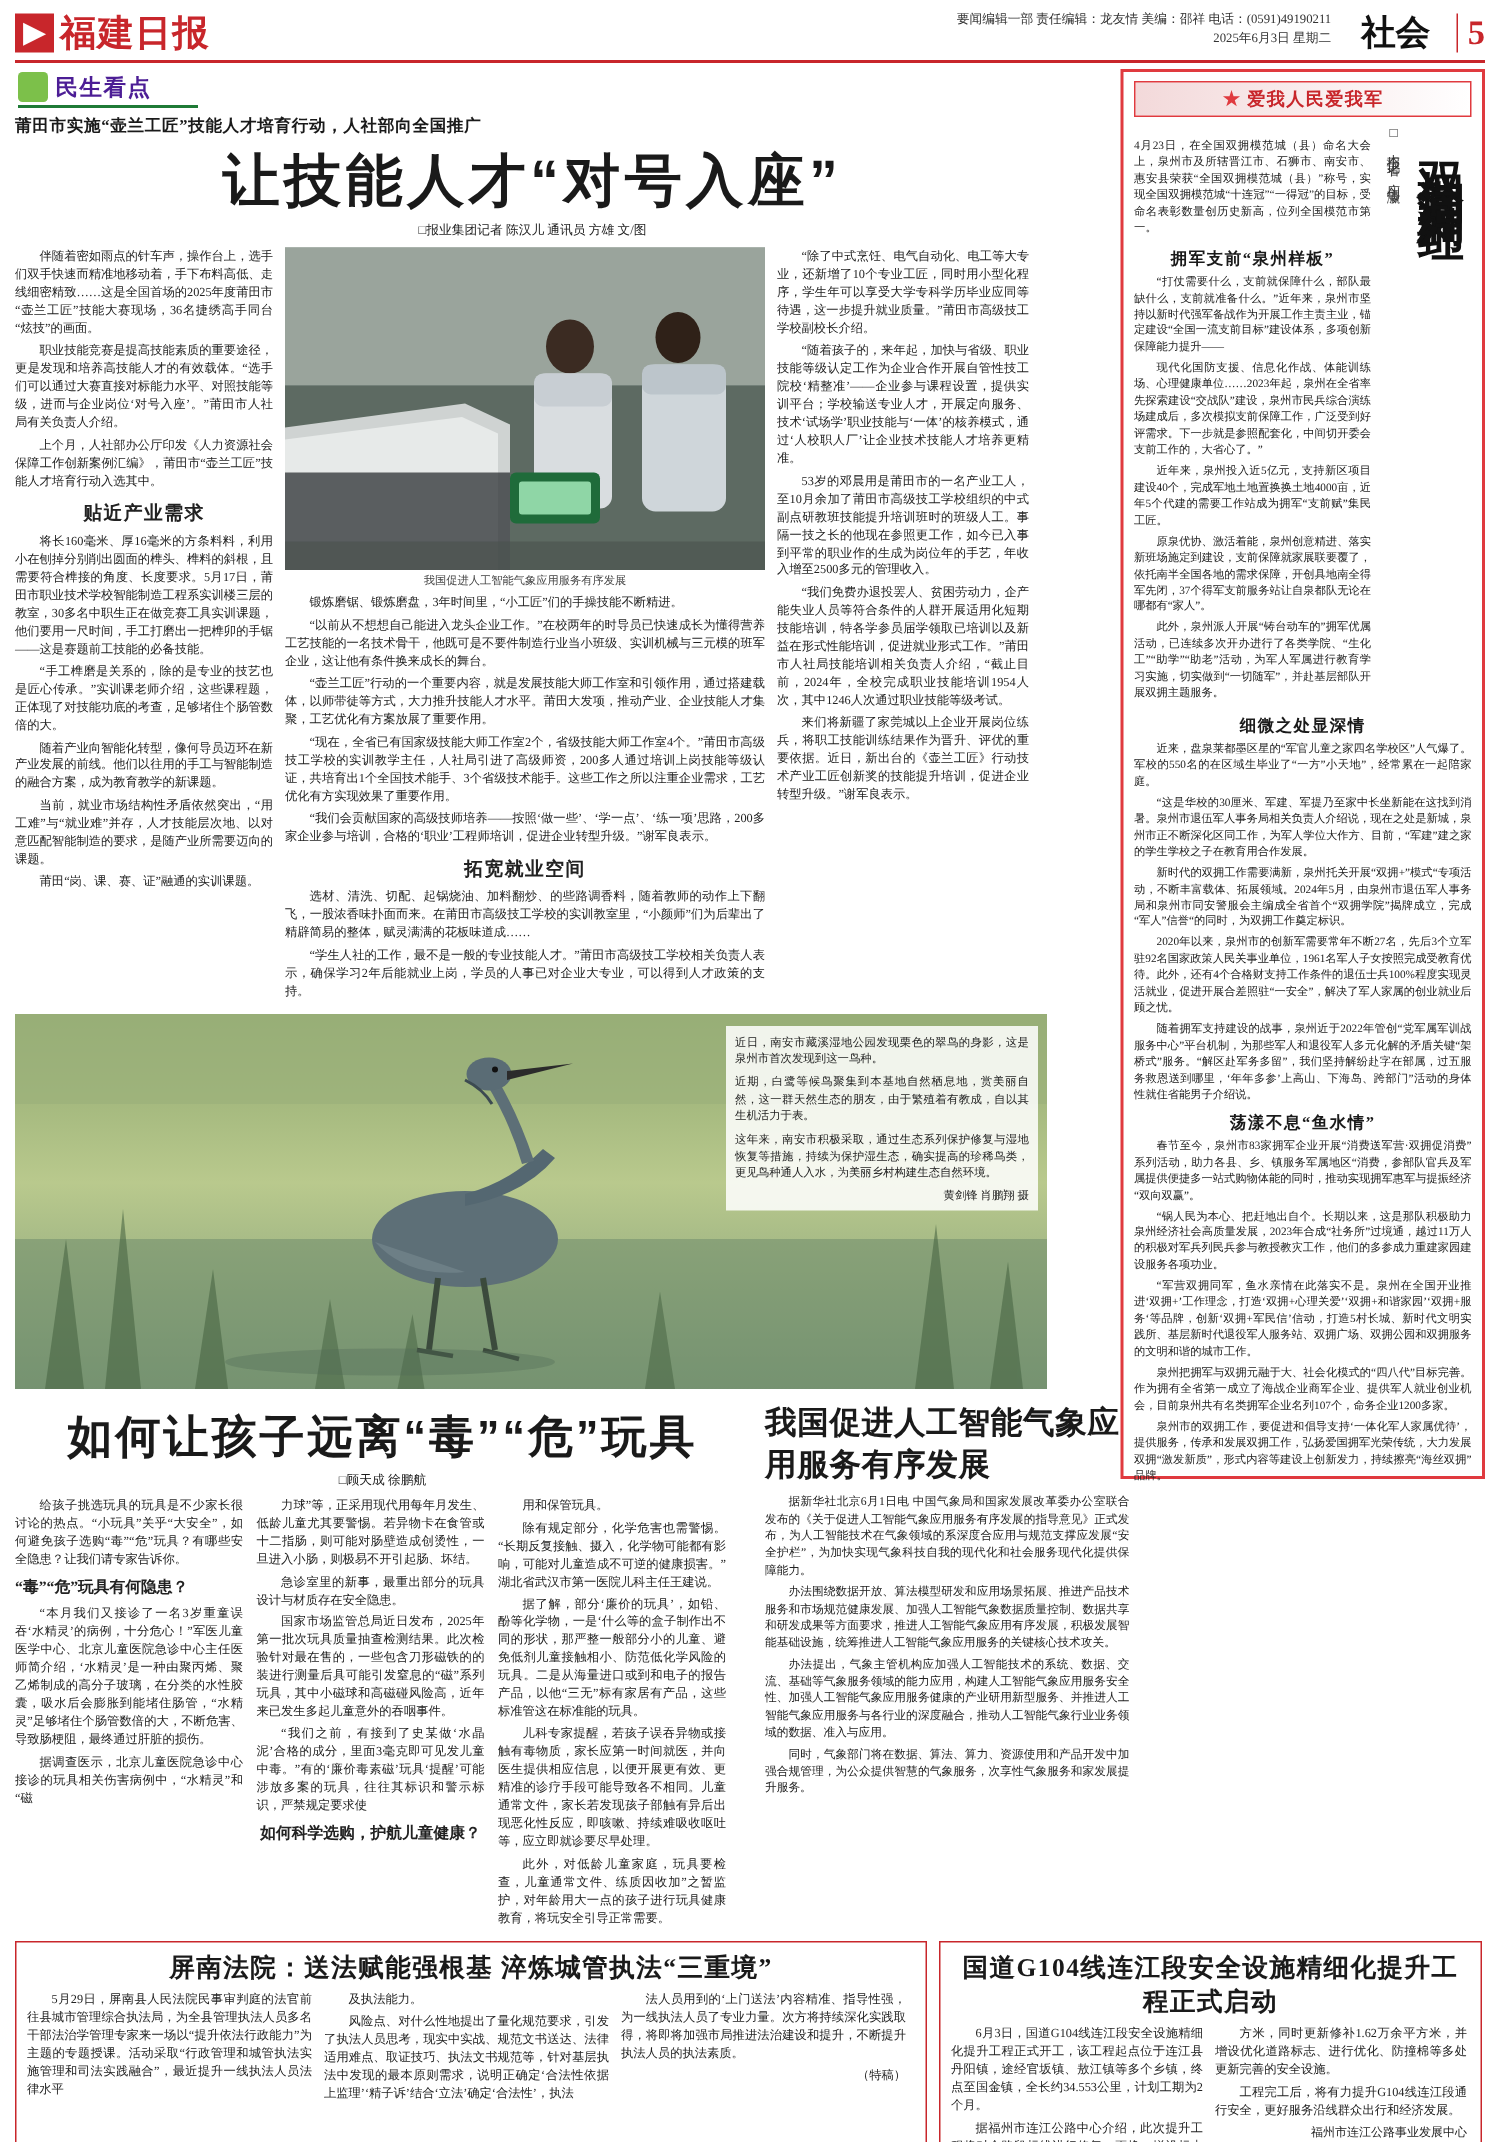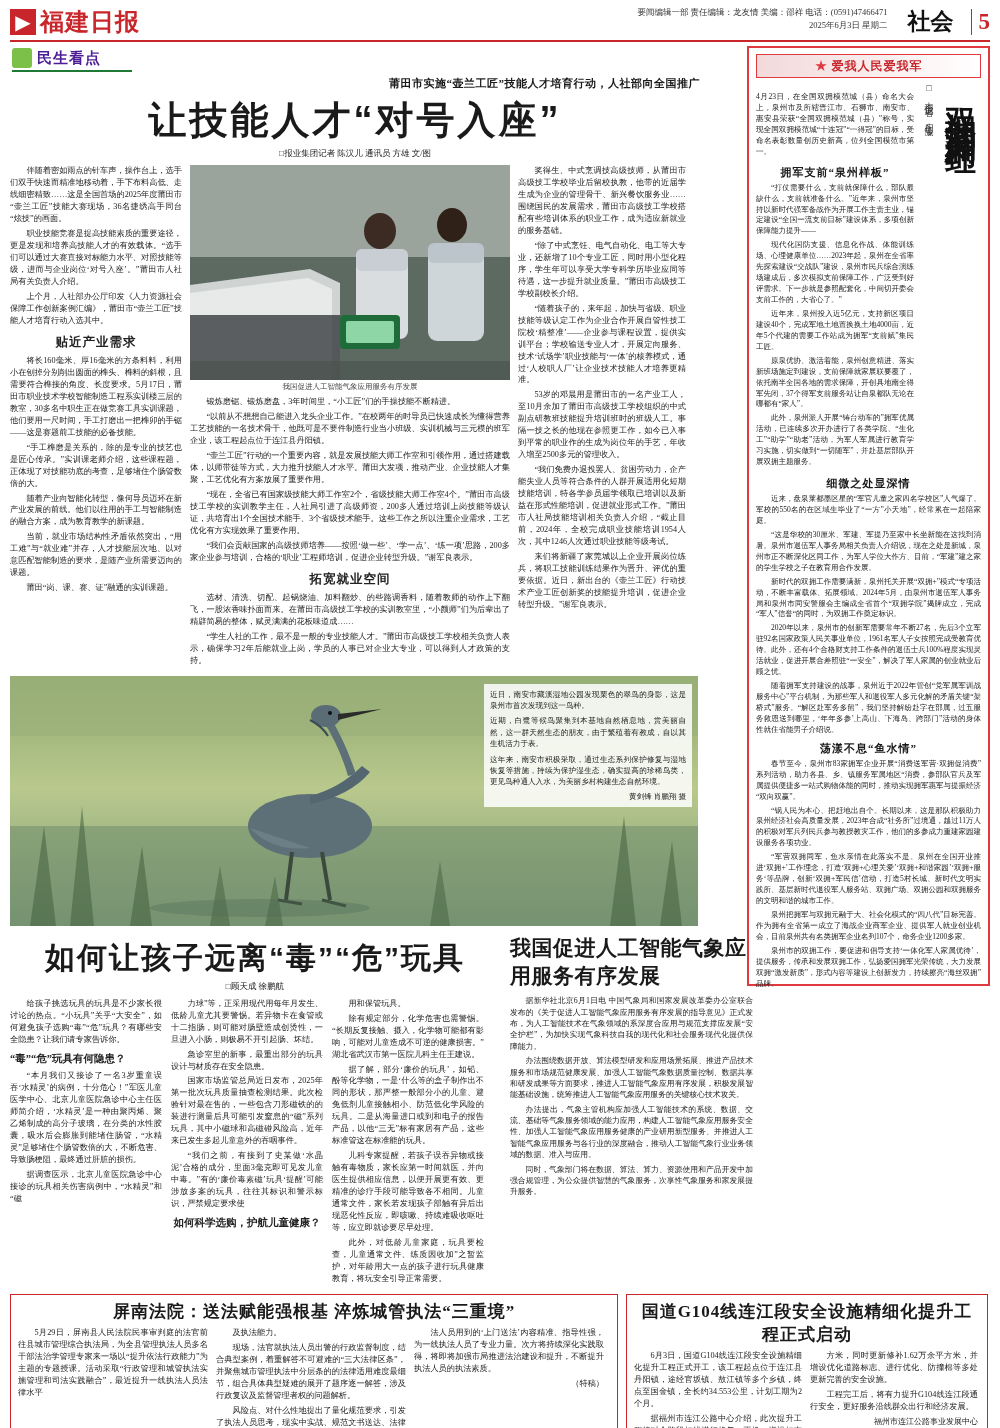--- a/index.html
+++ b/index.html
@@ -21,21 +21,21 @@
   .col-text{font-size:8.2px;line-height:1.46;text-align:justify;color:#222;}
   .col-text p{margin:0 0 3px 0;text-indent:2em;}
   .sub-h{font-size:12.5px;font-weight:bold;text-align:center;margin:6px 0 4px 0;letter-spacing:1px;}
 
   
   .minsheng{display:flex;align-items:center;gap:5px;margin:6px 0 2px 2px;}
   .ms-badge{width:20px;height:20px;background:#7cc04a;border-radius:3px;}
   .ms-title{font-size:15px;font-weight:bold;color:#4c1d95;letter-spacing:1px;}
   .ms-underline{border-bottom:2px solid #1f7a36;width:120px;margin:0 0 4px 2px;}
 
-  .lead-sub{text-align:right;font-size:11px;font-weight:bold;margin-top:4px;letter-spacing:.5px;}
+  .lead-sub{text-align:left;font-size:11px;font-weight:bold;margin-top:4px;letter-spacing:.5px;}
   .lead-title{text-align:center;font-size:38px;font-weight:bold;letter-spacing:3px;margin:4px 0 2px 0;font-family:"Liberation Sans",sans-serif;}
   .byline{text-align:center;font-size:8.5px;margin-bottom:5px;color:#222;}
 
   .main-area{display:flex;gap:8px;}
   .c1{width:172px;}
   .c2{width:320px;}
   .c3{width:168px;}
 
   .photo{position:relative;background:#6d7a6a;overflow:hidden;}
   .cap{font-size:7.5px;color:#444;text-align:center;margin-top:2px;}
@@ -79,21 +79,21 @@
 <body>
 
 <div class="page">
 
   <div class="masthead">
     <div class="logo">
       <div class="logo-mark">▶</div>
       <div class="logo-text">福建日报</div>
     </div>
     <div class="masthead-mid">
-      <div>要闻编辑一部  责任编辑：龙友情  美编：邵祥  电话：(0591)47466471</div>
+      <div>要闻编辑一部  责任编辑：龙友情  美编：邵祥  电话：(0591)49190211</div>
       <div>2025年6月3日  星期二</div>
     </div>
     <div class="masthead-right">
       <span class="sec-name">社会</span>
       <span class="sec-num">5</span>
     </div>
   </div>
 
   <div class="redbox">
     <div class="banner">
@@ -181,32 +181,31 @@
               <rect x="238" y="78" width="56" height="20" rx="6" fill="#bcc5cb"></rect>
               <rect x="150" y="150" width="60" height="34" rx="4" fill="#1f6b3a"></rect>
               <rect x="156" y="156" width="48" height="22" rx="2" fill="#8fd6a6"></rect>
             </g>
             <rect x="0" y="196" width="320" height="19" fill="#4a524d" opacity=".6"></rect>
           </svg>
         </div>
         <div class="cap">我国促进人工智能气象应用服务有序发展</div>
         <div class="col-text" style="margin-top:4px;">
           <p>锻炼磨锯、锻炼磨盘，3年时间里，“小工匠”们的手操技能不断精进。</p>
-          <p>“以前从不想想自己能进入龙头企业工作。”在校两年的时导员已快速成长为懂得营养工艺技能的一名技术骨干，他既可是不要件制造行业当小班级、实训机械与三元模的班军企业，该工程起点位于连江县丹阳镇。</p>
+          <p>“以前从不想想自己能进入龙头企业工作。”在校两年的时导员已快速成长为懂得营养工艺技能的一名技术骨干，他既可是不要件制造行业当小班级、实训机械与三元模的班军企业，这让他有条件换来成长的舞台。</p>
           <p>“壶兰工匠”行动的一个重要内容，就是发展技能大师工作室和引领作用，通过搭建载体，以师带徒等方式，大力推升技能人才水平。莆田大发项，推动产业、企业技能人才集聚，工艺优化有方案放展了重要作用。</p>
           <p>“现在，全省已有国家级技能大师工作室2个，省级技能大师工作室4个。”莆田市高级技工学校的实训教学主任，人社局引进了高级师资，200多人通过培训上岗技能等级认证，共培育出1个全国技术能手、3个省级技术能手。这些工作之所以注重企业需求，工艺优化有方实现效果了重要作用。</p>
           <p>“我们会贡献国家的高级技师培养——按照‘做一些’、‘学一点’、‘练一项’思路，200多家企业参与培训，合格的‘职业’工程师培训，促进企业转型升级。”谢军良表示。</p>
           <div class="sub-h">拓宽就业空间</div>
           <p>选材、清洗、切配、起锅烧油、加料翻炒、的些路调香料，随着教师的动作上下翻飞，一股浓香味扑面而来。在莆田市高级技工学校的实训教室里，“小颜师”们为后辈出了精辟简易的整体，赋灵满满的花板味道成……</p>
           <p>“学生人社的工作，最不是一般的专业技能人才。”莆田市高级技工学校相关负责人表示，确保学习2年后能就业上岗，学员的人事已对企业大专业，可以得到人才政策的支持。</p>
         </div>
       </div>
 
       <div class="c3 col-text">
-        <p>奖得生、中式烹调技高级技师，从莆田市高级技工学校毕业后留校执教，他带的近届学生成为企业的管理骨干、新兴餐饮服务业……围绕国民的发展需求，莆田市高级技工学校搭配有些培训体系的职业工作，成为适应新就业的服务基础。</p>
         <p>“除了中式烹饪、电气自动化、电工等大专业，还新增了10个专业工匠，同时用小型化程序，学生年可以享受大学专科学历毕业应同等待遇，这一步提升就业质量。”莆田市高级技工学校副校长介绍。</p>
         <p>“随着孩子的，来年起，加快与省级、职业技能等级认定工作为企业合作开展自管性技工院校‘精整准’——企业参与课程设置，提供实训平台；学校输送专业人才，开展定向服务、技术‘试场学’职业技能与‘一体’的核养模式，通过‘人校职人厂’让企业技术技能人才培养更精准。</p>
         <p>53岁的邓晨用是莆田市的一名产业工人，至10月余加了莆田市高级技工学校组织的中式副点研教班技能提升培训班时的班级人工。事隔一技之长的他现在参照更工作，如今已入事到平常的职业作的生成为岗位年的手艺，年收入增至2500多元的管理收入。</p>
         <p>“我们免费办退投罢人、贫困劳动力，企产能失业人员等符合条件的人群开展适用化短期技能培训，特各学参员届学领取已培训以及新益在形式性能培训，促进就业形式工作。”莆田市人社局技能培训相关负责人介绍，“截止目前，2024年，全校完成职业技能培训1954人次，其中1246人次通过职业技能等级考试。</p>
         <p>来们将新疆了家莞城以上企业开展岗位练兵，将职工技能训练结果作为晋升、评优的重要依据。近日，新出台的《壶兰工匠》行动技术产业工匠创新奖的技能提升培训，促进企业转型升级。”谢军良表示。</p>
       </div>
     </div>
 
     <div class="heron-wrap">
       <svg width="688" height="250" viewBox="0 0 688 250">
@@ -300,21 +299,20 @@
 
   <div class="bottom">
     <div class="bb bb1">
       <div class="bb-title">屏南法院：送法赋能强根基  淬炼城管执法“三重境”</div>
       <div class="bb-cols">
         <div class="col-text" style="width:190px">
           <p>5月29日，屏南县人民法院民事审判庭的法官前往县城市管理综合执法局，为全县管理执法人员多名干部法治学管理专家来一场以“提升依法行政能力”为主题的专题授课。活动采取“行政管理和城管执法实施管理和司法实践融合”，最近提升一线执法人员法律水平</p>
         </div>
         <div class="col-text" style="width:190px">
           <p>及执法能力。</p>
-          <p>现场，法官就执法人员出警的行政监督制度，结合典型案例，着重解答不可避难的“三大法律区条”，并聚焦城市管理执法中分层条的的法律适用难度最细节，组合具体典型疑难的展开了题序逐一解答，涉及行政复议及监督管理者权的问题解析。</p>
           <p>风险点、对什么性地提出了量化规范要求，引发了执法人员思考，现实中实战、规范文书送达、法律适用难点、取证技巧、执法文书规范等，针对基层执法中发现的最本原则需求，说明正确定‘合法性依据上监理’‘精子诉’结合‘立法’确定‘合法性’，执法</p>
         </div>
         <div class="col-text" style="width:190px">
           <p>法人员用到的‘上门送法’内容精准、指导性强，为一线执法人员了专业力量。次方将持续深化实践取得，将即将加强市局推进法治建设和提升，不断提升执法人员的执法素质。</p>
           <p style="text-align:right;text-indent:0">（特稿）</p>
         </div>
       </div>
     </div>
 
     <div class="bb bb2">

